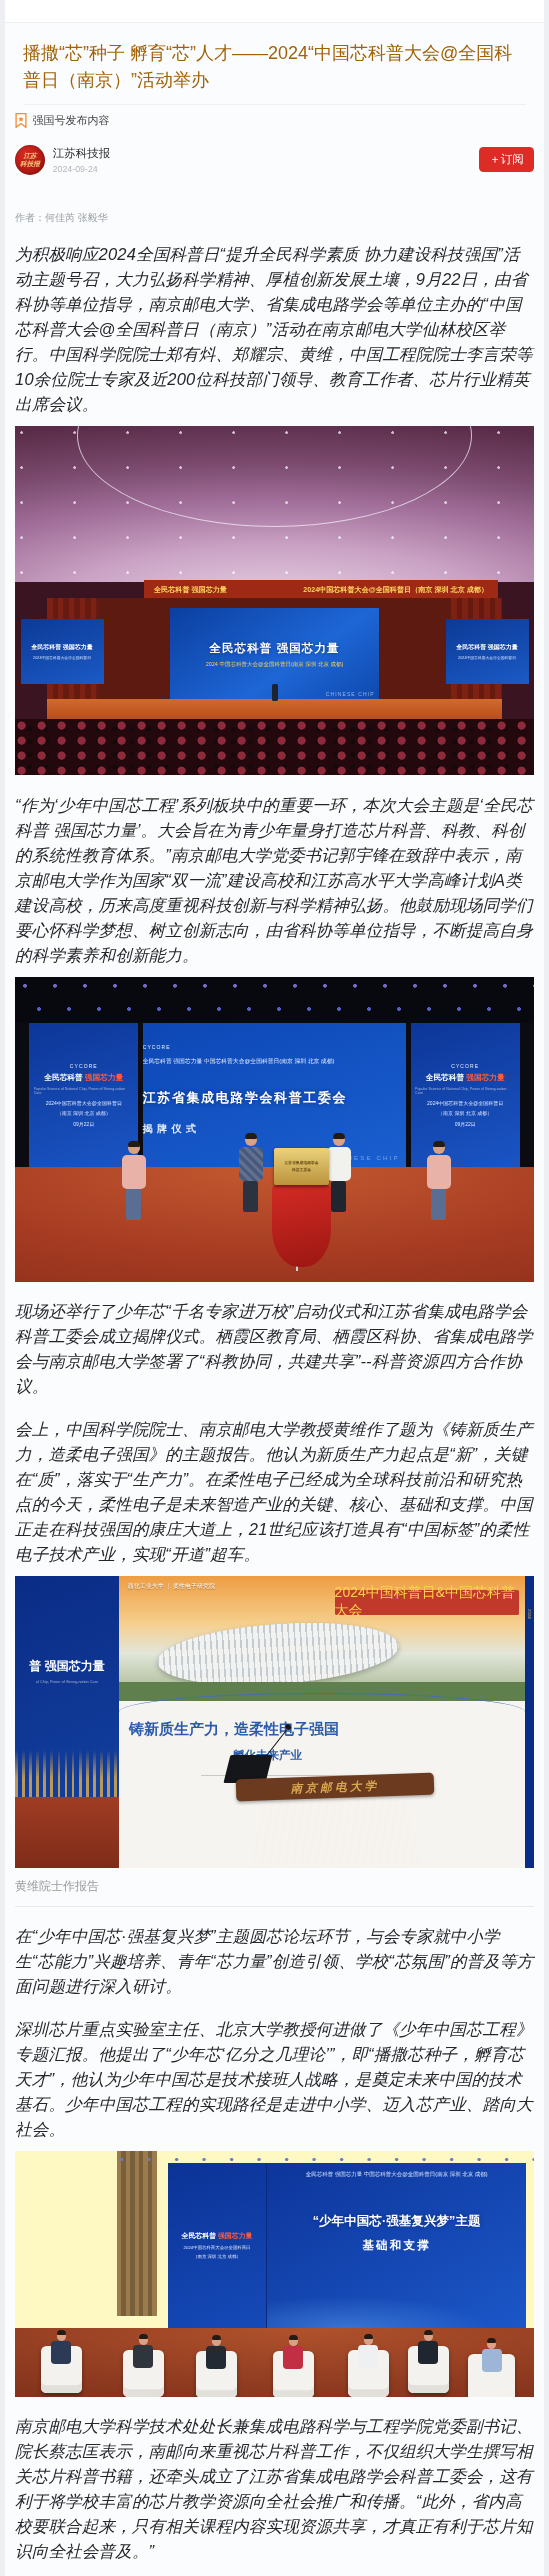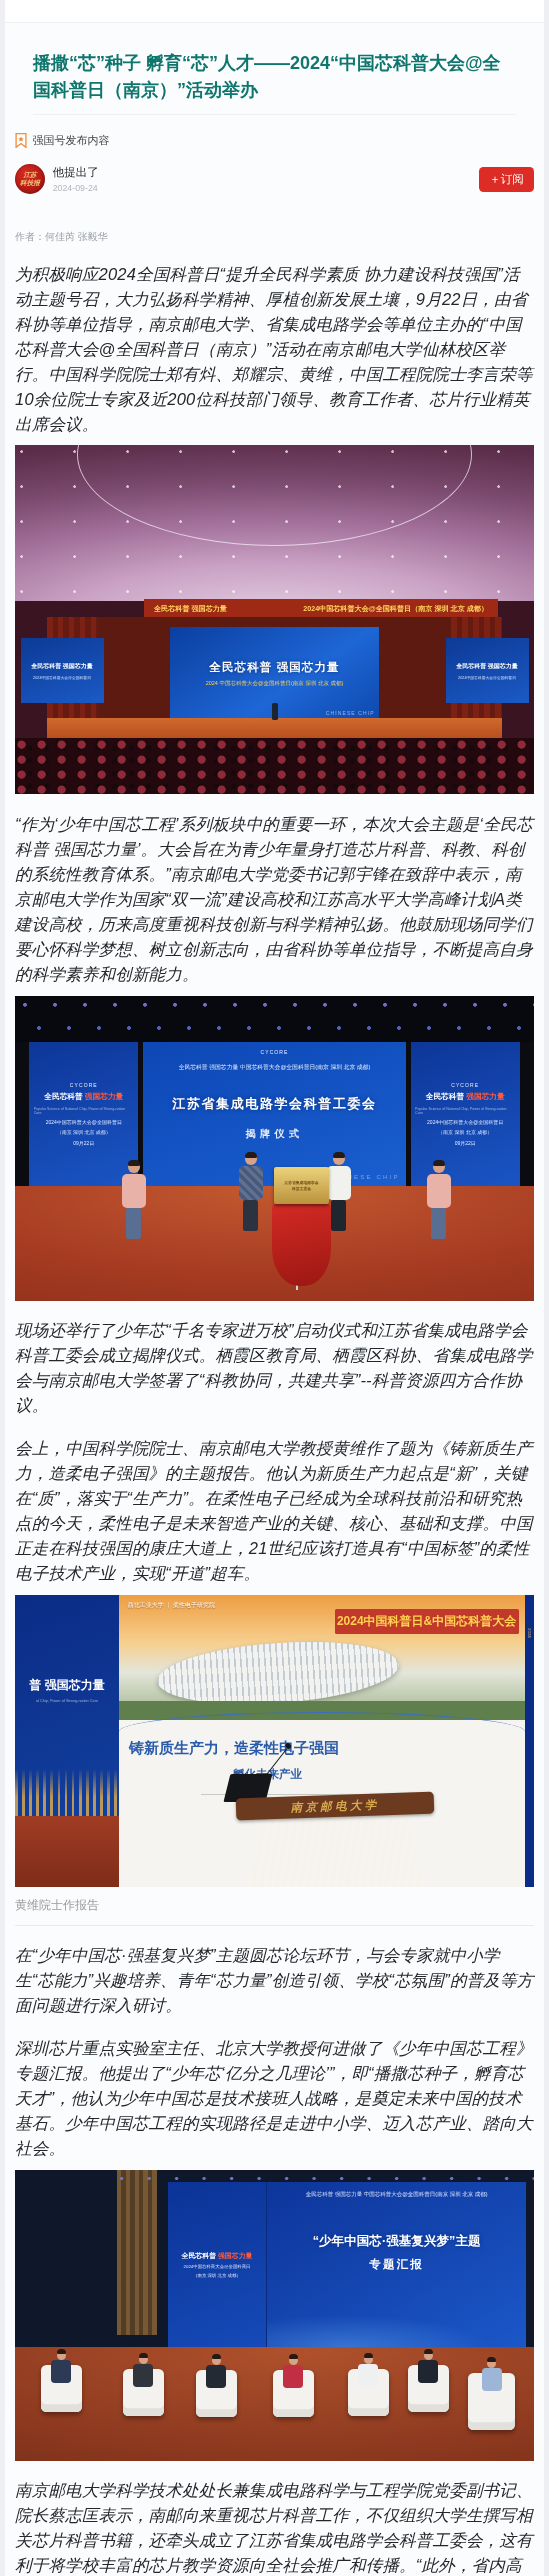--- a/index.html
+++ b/index.html
@@ -8,22 +8,22 @@
     background:#edeff3;
     font-family:"Liberation Sans","DejaVu Sans",sans-serif;
     -webkit-font-smoothing:antialiased;
   }
   .page{
     width:539px;margin:0 auto;background:#fbfcfe;min-height:2576px;
     padding:0 10px;box-sizing:border-box;
   }
   .topbar{height:22px;border-bottom:0.5px solid #eef0f2;margin:0 -10px;background:#fff;}
   h1.title{
-    margin:18px;padding:8.8px 0 8.8px 0;font-size:18px;line-height:27.5px;font-weight:700;
-    color:#0f766e;border-bottom:0.5px solid #eef0f2;
+    margin:8px;padding:8.8px 0 8.8px 0;font-size:18px;line-height:27.5px;font-weight:400;
+    color:#a16207;border-bottom:0.5px solid #eef0f2;
   }
   .badge-row{display:flex;align-items:center;gap:5.5px;margin-top:8.8px;}
   .badge-row .txt{font-size:11px;color:#3f3f3f;}
   .pub-row{display:flex;align-items:center;margin-top:16.5px;}
   .avatar{
     width:30px;height:30px;border-radius:50%;flex:0 0 30px;
     background:radial-gradient(circle at 35% 30%, #d42a22 0%, #b81b16 55%, #871009 100%);
     display:flex;flex-direction:column;align-items:center;justify-content:center;
     color:#f2c879;font-size:6.6px;line-height:7.7px;font-style:italic;font-weight:700;
     box-shadow:inset 0 0 3.3px rgba(0,0,0,.35);
@@ -84,21 +84,21 @@
   
   .ph2{height:305px;background:#0b0b12;}
   .ph2-rig{position:absolute;left:0;right:0;top:0;height:46px;background:#08080f;
     background-image:radial-gradient(circle 2.2px at 10px 8.8px,rgba(125,111,208,.95) 1.6px,transparent 2.2px),
       radial-gradient(circle 2.2px at 24px 32px,rgba(92,104,210,.9) 1.6px,transparent 2.2px);
     background-size:30px 46px;}
   .ph2-screen{position:absolute;left:14.3px;right:14.3px;top:46px;height:144px;display:flex;gap:4.4px;}
   .ph2-panel{background:linear-gradient(160deg,#0d3698,#1a55c4);flex:0 0 109px;
     display:flex;flex-direction:column;align-items:center;justify-content:center;gap:4.4px;padding:4.4px;box-sizing:border-box;}
   .ph2-center{flex:1;background:linear-gradient(160deg,#0d47b5,#1a5fd0);position:relative;
-    display:flex;flex-direction:column;align-items:center;padding-top:7px;box-sizing:border-box;}
+    display:flex;flex-direction:column;padding-top:21px;box-sizing:border-box;}
   .ph2-brand{color:#e8f0ff;font-size:5px;letter-spacing:1.1px;}
   .ph2-panel .t1{color:#fff;font-size:7.7px;font-weight:700;white-space:nowrap;}
   .ph2-panel .t1 em{font-style:normal;color:#ff5a3c;}
   .ph2-panel .en{color:rgba(255,255,255,.55);font-size:3.6px;}
   .ph2-panel .s1,.ph2-panel .s2,.ph2-panel .s3{color:#dfe8ff;font-size:5px;}
   .ph2-center .topline{color:#eaf0ff;font-size:5.8px;margin-top:7.7px;white-space:nowrap;}
   .ph2-center .big{color:#fff;font-size:13px;font-weight:700;letter-spacing:1.6px;margin-top:23px;text-shadow:0 0 4.4px #0a2f7a;}
   .ph2-center .l2{color:#fff;font-size:10px;font-weight:700;letter-spacing:4.4px;margin-top:14.3px;opacity:.9;}
   .ph2-center .w{position:absolute;right:6.6px;bottom:5.5px;color:rgba(255,255,255,.4);font-size:6px;letter-spacing:2.2px;}
   .ph2-floor{position:absolute;left:0;right:0;top:190px;bottom:0;
@@ -132,21 +132,21 @@
   .ph3-slide{position:absolute;left:104px;right:8.8px;top:0;bottom:0;background:#f6f4f0;}
   .ph3-photo{position:absolute;left:0;right:0;top:0;height:125px;overflow:hidden;
     background:linear-gradient(#ee9d42 0%,#f6cf8e 38%,#e3e6da 62%,#9db287 100%);}
   .ph3-building{position:absolute;left:38px;top:48px;width:242px;height:60px;border-radius:50%;
     background:#f2f3f1;transform:rotate(-4deg);
     background-image:repeating-linear-gradient(90deg,rgba(110,130,150,.35) 0 1.6px,transparent 1.6px 6px);
     box-shadow:0 2.2px 5.5px rgba(60,70,60,.35);}
   .ph3-green{position:absolute;left:0;right:0;bottom:0;height:18.7px;background:#5f7f4c;}
   .ph3-banner{position:absolute;right:6.6px;top:14.3px;width:184px;height:25px;background:#c0392b;border-radius:1.6px;
     display:flex;align-items:center;justify-content:center;}
-  .ph3-banner span{color:#ffd34e;font-size:12px;font-weight:700;}
+  .ph3-banner span{color:#ffd34e;font-size:14px;font-weight:400;}
   .ph3-logos{position:absolute;left:8.8px;top:6.6px;color:#fff;font-size:6px;text-shadow:0 0.5px 1.1px rgba(0,0,0,.4);}
   .ph3-wave{position:absolute;left:0;right:0;top:117px;height:18.7px;border:none;
     border-top:1.6px solid #3a6fc0;border-radius:50% 50% 0 0/100% 100% 0 0;background:transparent;}
   .ph3-line1{position:absolute;left:10px;top:144px;color:#2b5cab;font-size:15px;font-weight:700;white-space:nowrap;}
   .ph3-line2{position:absolute;left:114px;top:172px;color:#2b5cab;font-size:11.5px;font-weight:700;}
   .ph3-rule{position:absolute;left:82px;top:199px;width:170px;height:0.5px;background:#c9c9c6;}
   .ph3-laptop{position:absolute;left:108px;top:179px;width:42px;height:27.5px;background:#15161a;
     transform:skewX(-14deg);border-radius:1.6px;}
   .ph3-mic{position:absolute;left:155px;top:148px;width:1.1px;height:43px;background:#15161a;transform:rotate(38deg);}
   .ph3-mic:before{content:"";position:absolute;left:-2.7px;top:-4.4px;width:5.5px;height:5.5px;border-radius:50%;background:#15161a;}
@@ -156,21 +156,21 @@
     background-image:repeating-linear-gradient(100deg,rgba(255,225,180,.08) 0 3.3px,transparent 3.3px 7.7px);}
   .ph3-board{position:absolute;left:117px;bottom:70px;width:198px;height:22px;background:#6b3a1f;border-radius:4.4px;
     transform:rotate(-2deg);box-shadow:0 1.6px 3.3px rgba(0,0,0,.35);
     display:flex;align-items:center;justify-content:center;}
   .ph3-board span{font-family:"Liberation Serif","DejaVu Serif",serif;font-style:italic;font-weight:700;
     color:#d9a94e;font-size:11.5px;letter-spacing:3.3px;}
   .ph3-edge{position:absolute;right:0;top:0;width:8.8px;height:100%;background:#0a2c86;}
   .ph3-edge span{position:absolute;top:33px;left:1.6px;color:#d8b25c;font-size:4.4px;writing-mode:vertical-rl;}
 
   
-  .ph4{height:291px;background:#0f172a;}
+  .ph4{height:246px;background:#fef9c3;}
   .ph4-slats{position:absolute;left:102px;top:0;width:40px;height:165px;opacity:.85;
     background:repeating-linear-gradient(90deg,#8a6437 0 4.4px,#5f4424 4.4px 8.8px);}
   .ph4-lights{position:absolute;left:99px;right:0;top:0;height:16.5px;
     background-image:radial-gradient(circle 1.6px at 7.7px 8.8px,#6a78c8 1.4px,transparent 1.9px);
     background-size:27.5px 16.5px;}
   .ph4-screen{position:absolute;left:153px;right:7.7px;top:12px;height:165px;display:flex;
     background:linear-gradient(150deg,#0b2f92,#1b57c8);}
   .ph4-sidepanel{flex:0 0 98px;background:linear-gradient(160deg,#0c3396,#154ab8);
     display:flex;flex-direction:column;align-items:center;justify-content:center;gap:3.8px;border-right:1.1px solid #0a2a80;}
   .ph4-sidepanel .t1{color:#fff;font-size:6.9px;font-weight:700;white-space:nowrap;}
@@ -211,21 +211,21 @@
     </svg>
     <span class="txt">强国号发布内容</span>
   </div>
 
   <div class="pub-row">
     <div class="avatar">
       <span>江苏</span>
       <span>科技报</span>
     </div>
     <div class="pub-meta">
-      <div class="pub-name">他提出了</div>
+      <div class="pub-name">江苏科技报</div>
       <div class="pub-date">2024-09-24</div>
     </div>
     <button class="subscribe">＋订阅</button>
   </div>
 
   <div class="byline">作者：何佳芮 张毅华</div>
 
   <p class="para">为积极响应2024全国科普日“提升全民科学素质 协力建设科技强国”活动主题号召，大力弘扬科学精神、厚植创新发展土壤，9月22日，由省科协等单位指导，南京邮电大学、省集成电路学会等单位主办的“中国芯科普大会@全国科普日（南京）”活动在南京邮电大学仙林校区举行。中国科学院院士郑有炓、郑耀宗、黄维，中国工程院院士李言荣等10余位院士专家及近200位科技部门领导、教育工作者、芯片行业精英出席会议。</p>
 
   <div class="photo ph1">
@@ -362,21 +362,21 @@
     <div class="ph4-lights"></div>
     <div class="ph4-screen">
       <div class="ph4-sidepanel">
         <span class="t1"><span>全民芯科普 </span><em>强国芯力量</em></span>
         <span class="s1">2024中国芯科普大会@全国科普日</span>
         <span class="s2">（南京 深圳 北京 成都）</span>
       </div>
       <div class="ph4-main">
         <span class="topline">全民芯科普 强国芯力量  中国芯科普大会@全国科普日(南京 深圳 北京 成都)</span>
         <span class="t">“少年中国芯·强基复兴梦”主题</span>
-        <span class="t2">专题汇报</span>
+        <span class="t2">基础和支撑</span>
         <div class="glow"></div>
       </div>
     </div>
     <div class="ph4-floor"></div>
     <div class="chair" style="left:26px;top:195px;">
       <div class="sit">
           <div class="head"></div>
           <div class="torso c-navy"></div>
         </div>
     </div>

